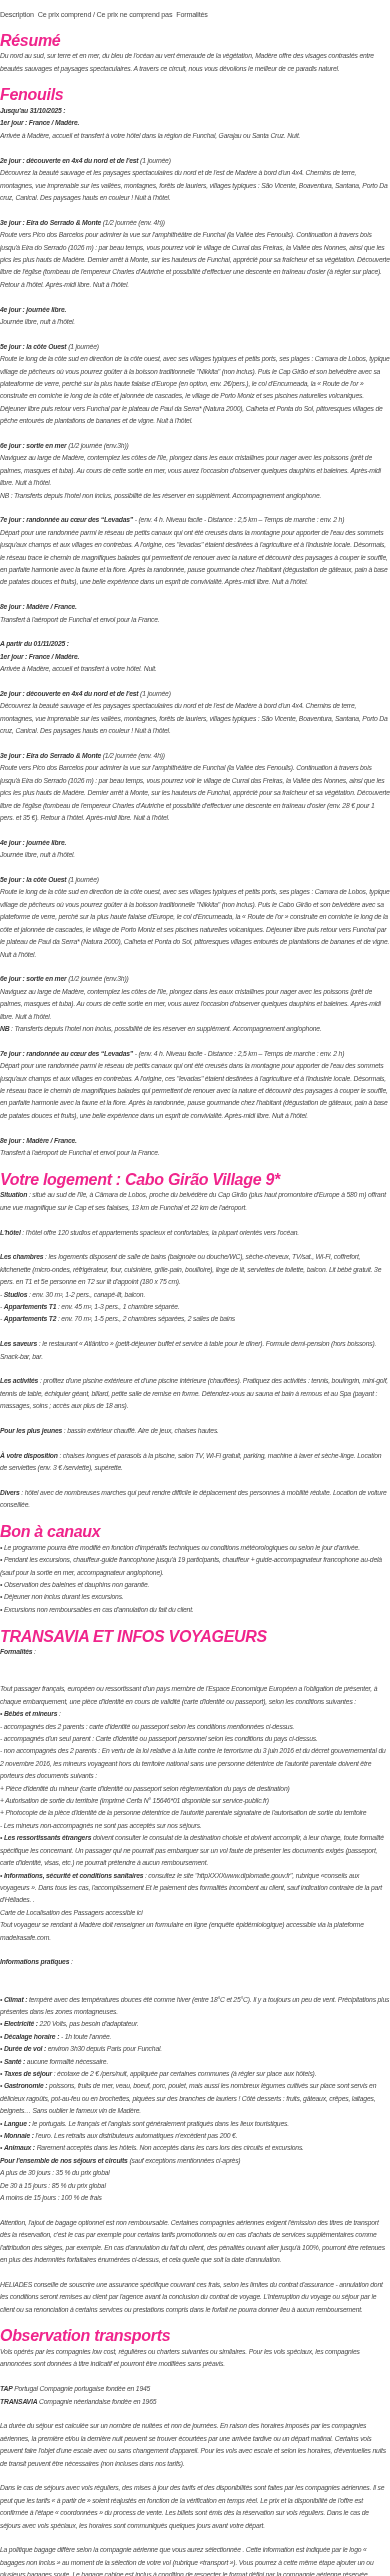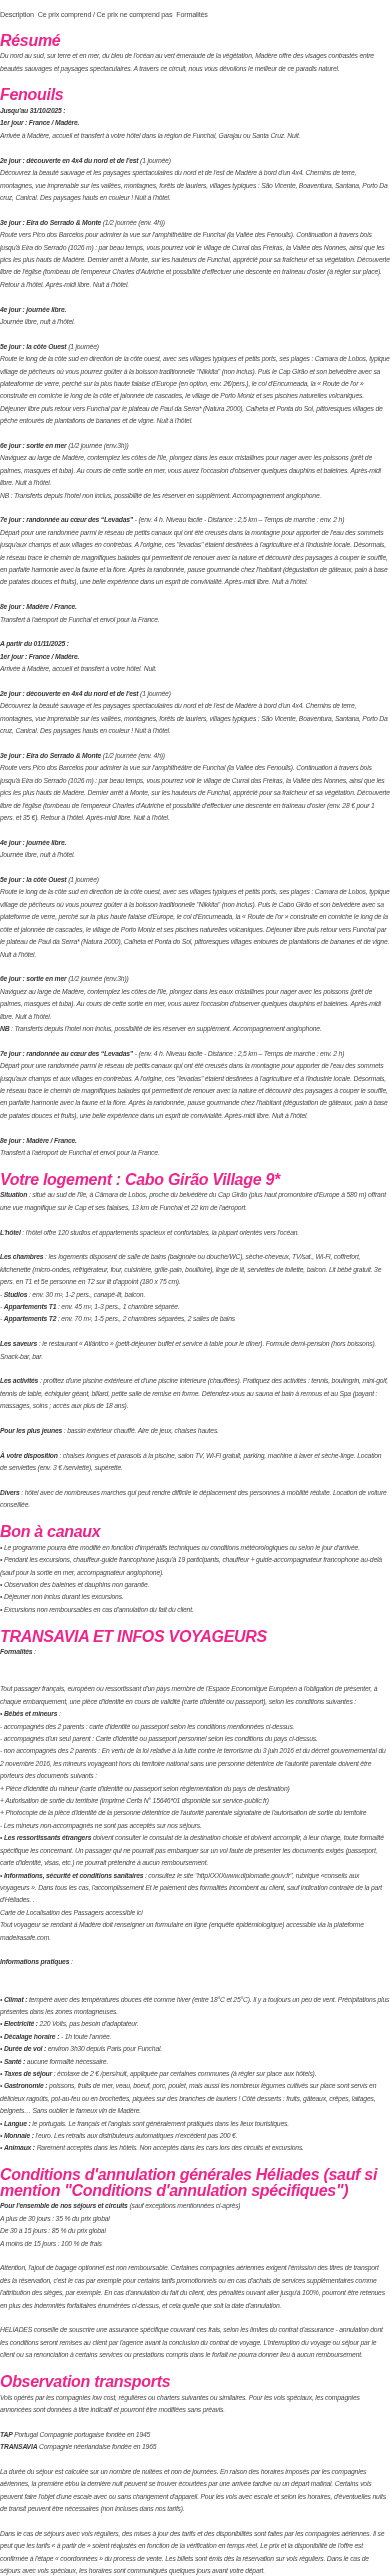--- a/index.html
+++ b/index.html
@@ -194,21 +194,20 @@
         <p class="bullet"><span class="b">Santé :</span><span> aucune formalité nécessaire.</span></p>
         <p class="bullet"><span class="b">Taxes de séjour</span><span> : écotaxe de 2 € /pers/nuit, appliquée par certaines communes (à régler sur place aux hôtels).</span></p>
         <p class="bullet"><span class="b">Gastronomie :</span><span> poissons, fruits de mer, veau, boeuf, porc, poulet, mais aussi les nombreux légumes cultivés sur place sont servis en délicieux ragoûts, pot-au-feu ou en brochettes, piquées sur des branches de lauriers ! Côté desserts : fruits, gâteaux, crêpes, laitages, beignets… Sans oublier le fameux vin de Madère.</span></p>
         <p class="bullet"><span class="b">Langue :</span><span> le portugais. Le français et l'anglais sont généralement pratiqués dans les lieux touristiques.</span></p>
         <p class="bullet"><span class="b">Monnaie :</span><span> l'euro. Les retraits aux distributeurs automatiques n'excèdent pas 200 €.</span></p>
         <p class="bullet"><span class="b">Animaux :</span><span> Rarement acceptés dans les hôtels. Non acceptés dans les cars lors des circuits et excursions.</span></p>
       </div>
   </section>
 
   <section>
-    <h2>Conditions d'annulation générales Héliades (sauf si mention "Conditions d'annulation spécifiques")</h2>
     <p><span class="b">Pour l'ensemble de nos séjours et circuits</span><span> (sauf exceptions mentionnées ci-après)</span></p>
     <p>A plus de 30 jours : 35 % du prix global</p>
     <p>De 30 à 15 jours : 85 % du prix global</p>
     <p>A moins de 15 jours : 100 % de frais</p>
     <div class="gap"></div>
     <p>Attention, l'ajout de bagage optionnel est non remboursable. Certaines compagnies aériennes exigent l'émission des titres de transport dès la réservation, c'est le cas par exemple pour certains tarifs promotionnels ou en cas d'achats de services supplémentaires comme l'attribution des sièges, par exemple. En cas d'annulation du fait du client, des pénalités ouvant aller jusqu'à 100%, pourront être retenues en plus des indemnités forfaitaires énumérées ci-dessus, et cela quelle que soit la date d'annulation.</p>
     <div class="gap"></div>
     <p>HELIADES conseille de souscrire une assurance spécifique couvrant ces frais, selon les limites du contrat d'assurance - annulation dont les conditions seront remises au client par l'agence avant la conclusion du contrat de voyage. L'interruption du voyage ou séjour par le client ou sa renonciation à certains services ou prestations compris dans le forfait ne pourra donner lieu à aucun remboursement.</p>
   </section>
 

